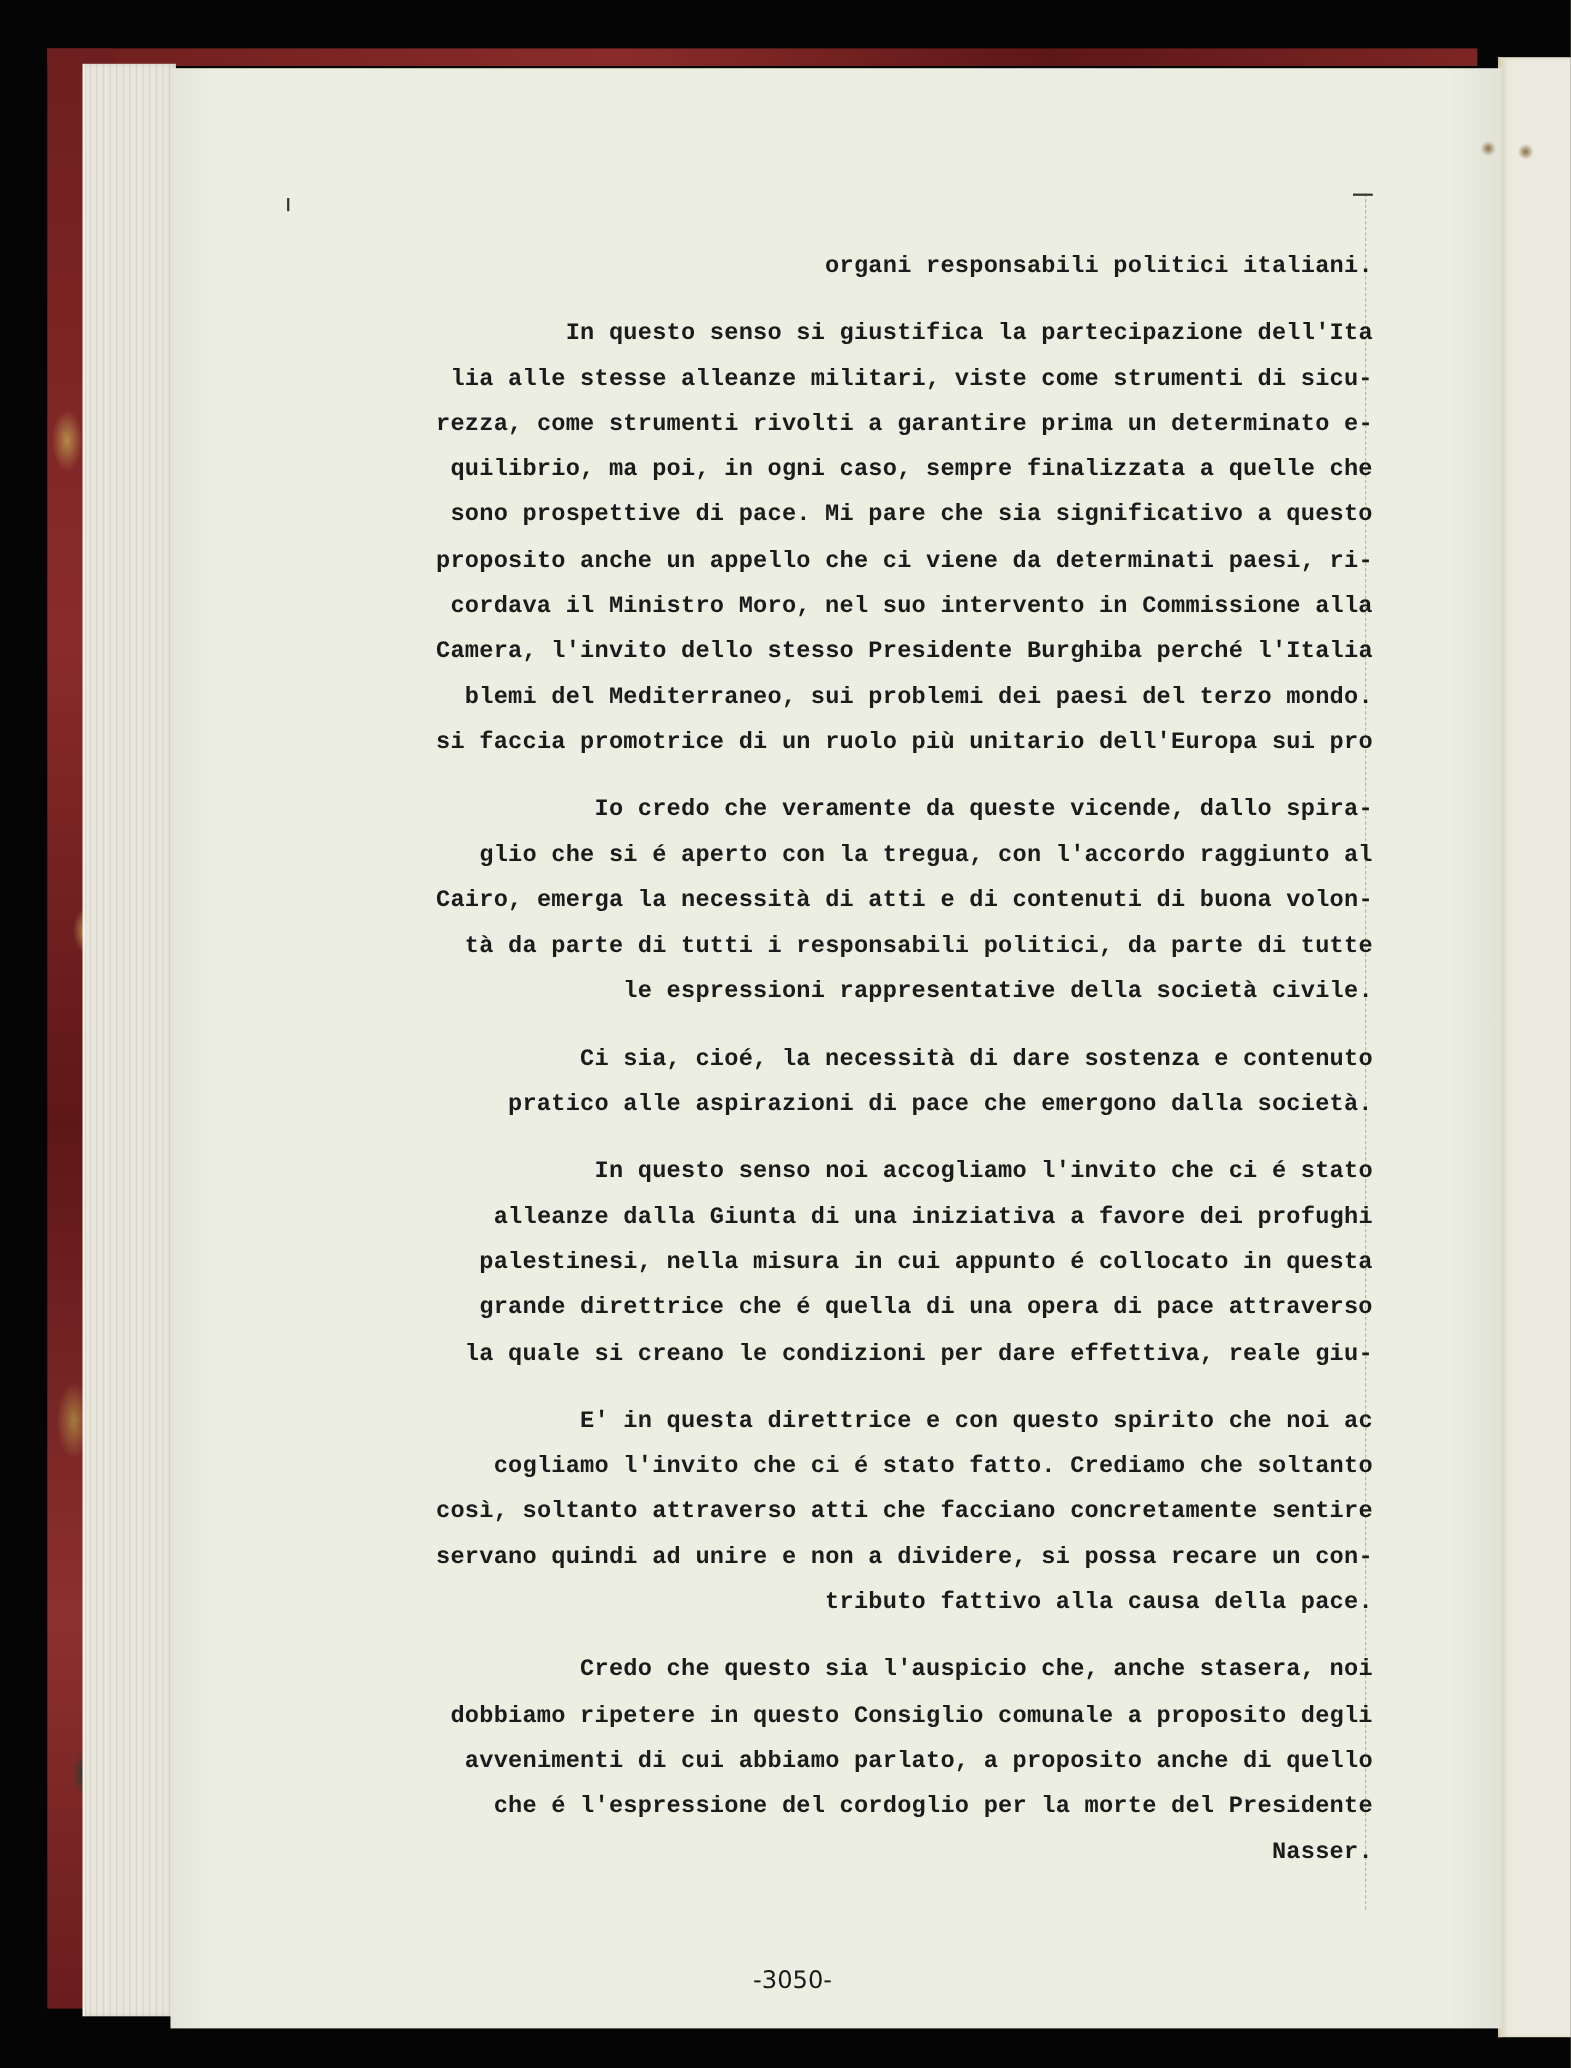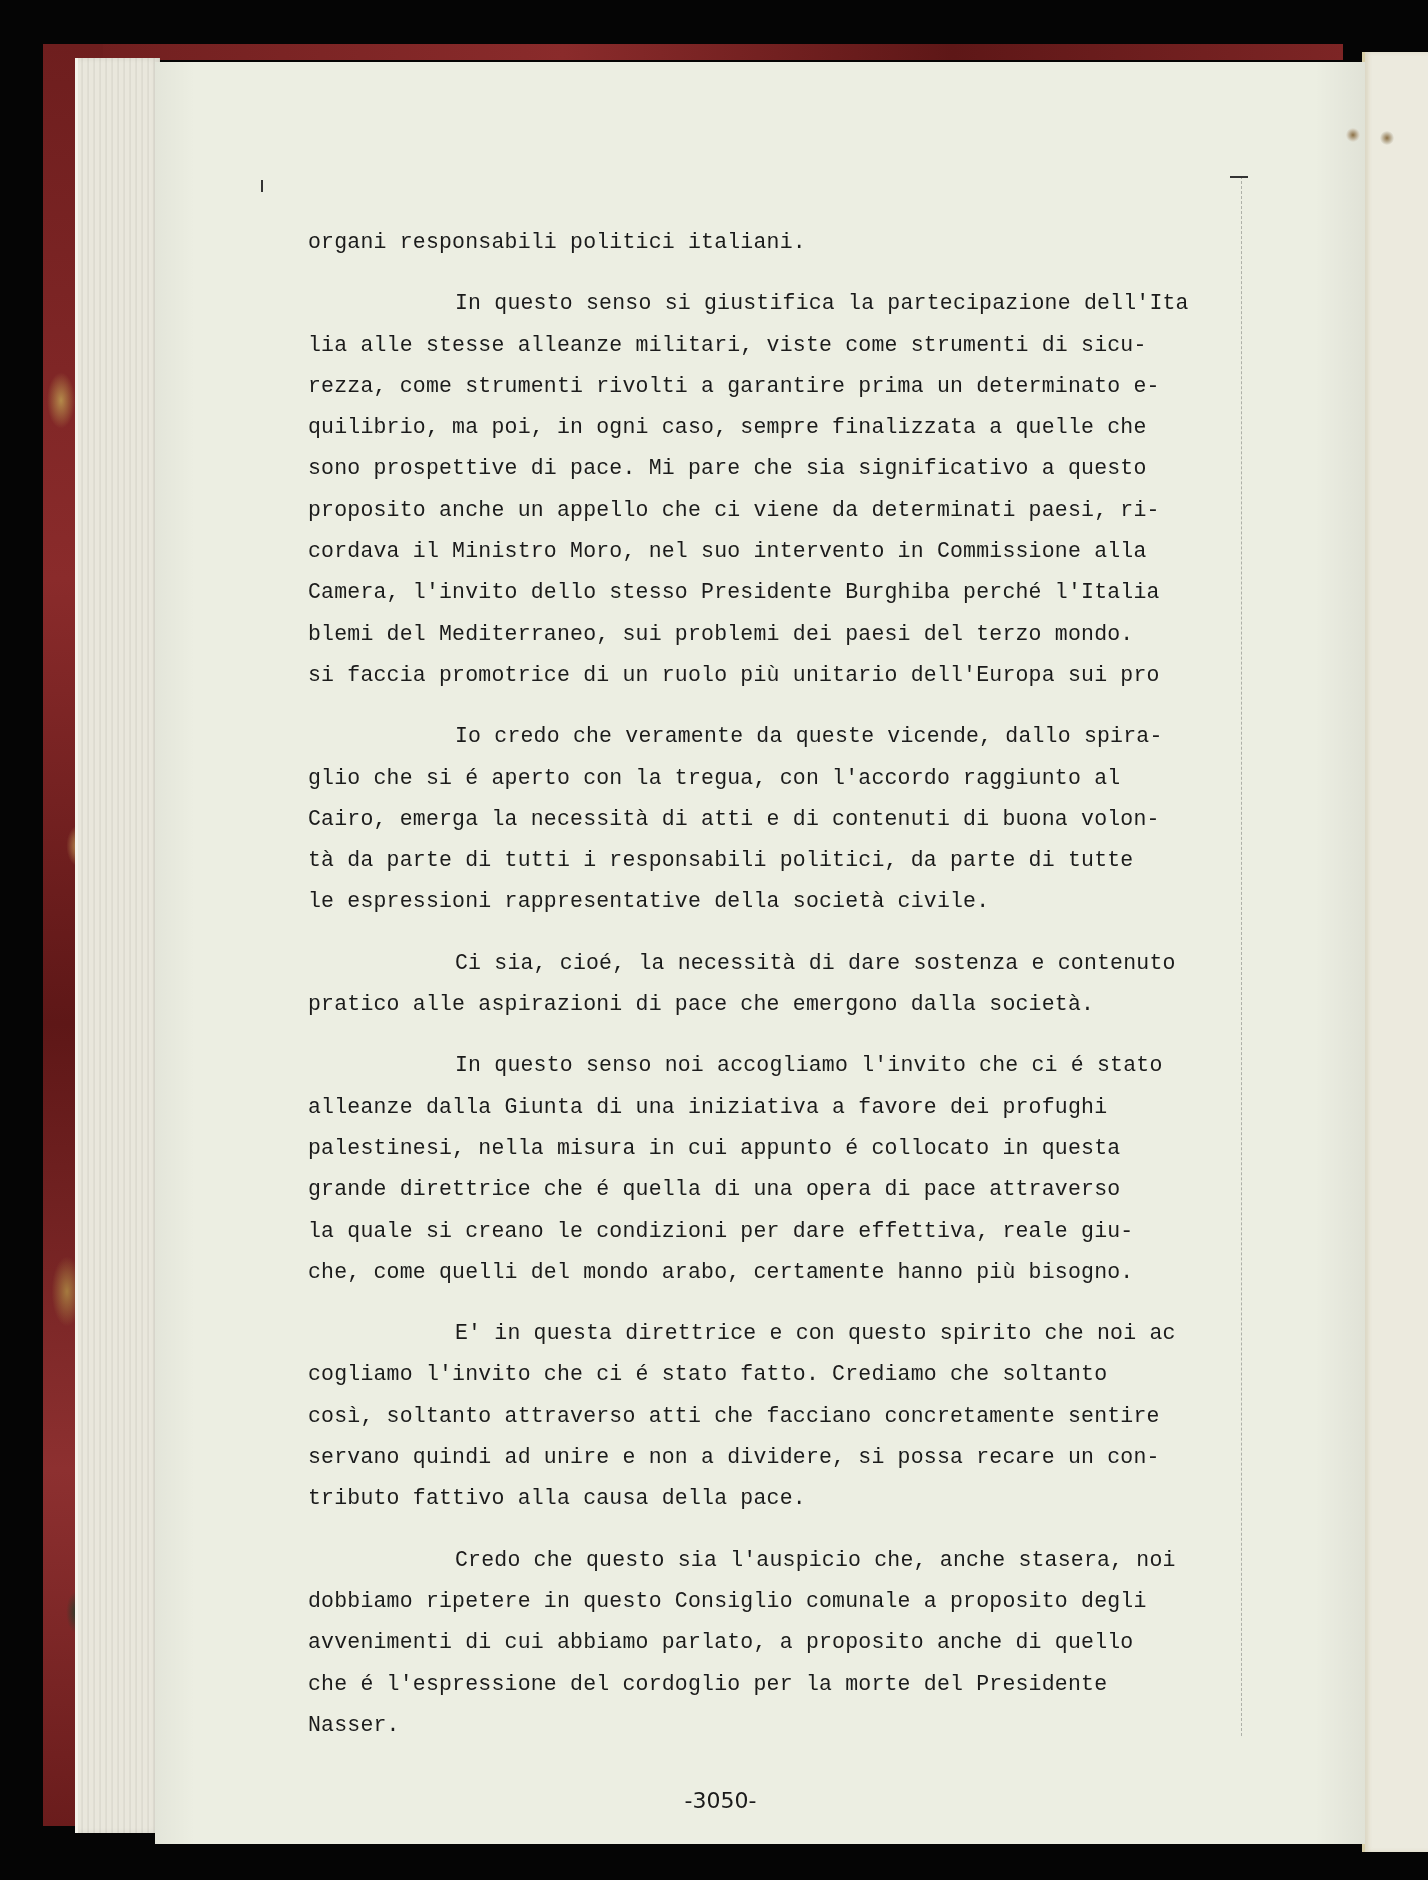--- a/index.html
+++ b/index.html
@@ -47,22 +47,22 @@
     }
     .left-tick {
       position: absolute; left: 261px; top: 180px; width: 2px; height: 12px; background: #333;
     }
     .staple {
       position: absolute; width: 14px; height: 14px; border-radius: 50%;
       background: radial-gradient(circle, #8b7045 0%, #d9d5c6 60%, transparent 75%);
     }
     .text {
       position: absolute; left: 308px; top: 222px; width: 940px;
-      color: #1b1b1b; font-size: 21.5px; font-weight: normal;
-      line-height: 41.3px; letter-spacing: 0.2px;
+      color: #1b1b1b; font-size: 21.5px; font-weight: bold;
+      line-height: 41.3px; letter-spacing: 0.2px; text-align: right;
     }
     .line { white-space: nowrap; height: 41.3px; display: block; }
     .indent { padding-left: 147px; margin-top: 20px; }
     .page-number {
       position: absolute; left: 0; width: 1428px; top: 1788px; text-align: center;
       font-family: "DejaVu Sans", sans-serif; font-size: 22px; color: #1a1a1a;
     }
     .page-number span { position: relative; left: -7px; margin-left: 27px; }
   </style>
 </head>
@@ -99,21 +99,20 @@
     <span class="line">Cairo, emerga la necessità di atti e di contenuti di buona volon-</span>
     <span class="line">tà da parte di tutti i responsabili politici, da parte di tutte</span>
     <span class="line">le espressioni rappresentative della società civile.</span>
     <span class="line indent">Ci sia, cioé, la necessità di dare sostenza e contenuto</span>
     <span class="line">pratico alle aspirazioni di pace che emergono dalla società.</span>
     <span class="line indent">In questo senso noi accogliamo l'invito che ci é stato</span>
     <span class="line">alleanze dalla Giunta di una iniziativa a favore dei profughi</span>
     <span class="line">palestinesi, nella misura in cui appunto é collocato in questa</span>
     <span class="line">grande direttrice che é quella di una opera di pace attraverso</span>
     <span class="line">la quale si creano le condizioni per dare effettiva, reale giu-</span>
-    <span class="line">che, come quelli del mondo arabo, certamente hanno più bisogno.</span>
     <span class="line indent">E' in questa direttrice e con questo spirito che noi ac</span>
     <span class="line">cogliamo l'invito che ci é stato fatto. Crediamo che soltanto</span>
     <span class="line">così, soltanto attraverso atti che facciano concretamente sentire</span>
     <span class="line">servano quindi ad unire e non a dividere, si possa recare un con-</span>
     <span class="line">tributo fattivo alla causa della pace.</span>
     <span class="line indent">Credo che questo sia l'auspicio che, anche stasera, noi</span>
     <span class="line">dobbiamo ripetere in questo Consiglio comunale a proposito degli</span>
     <span class="line">avvenimenti di cui abbiamo parlato, a proposito anche di quello</span>
     <span class="line">che é l'espressione del cordoglio per la morte del Presidente</span>
     <span class="line">Nasser.</span>

